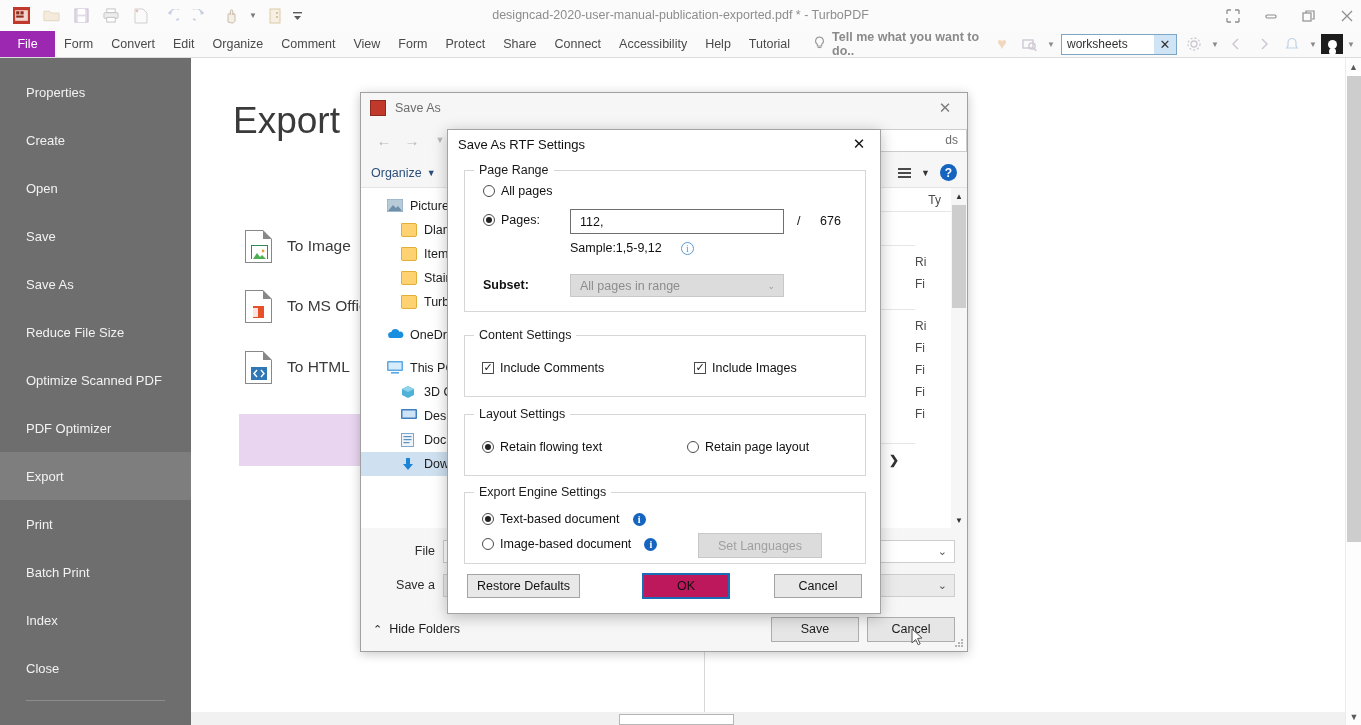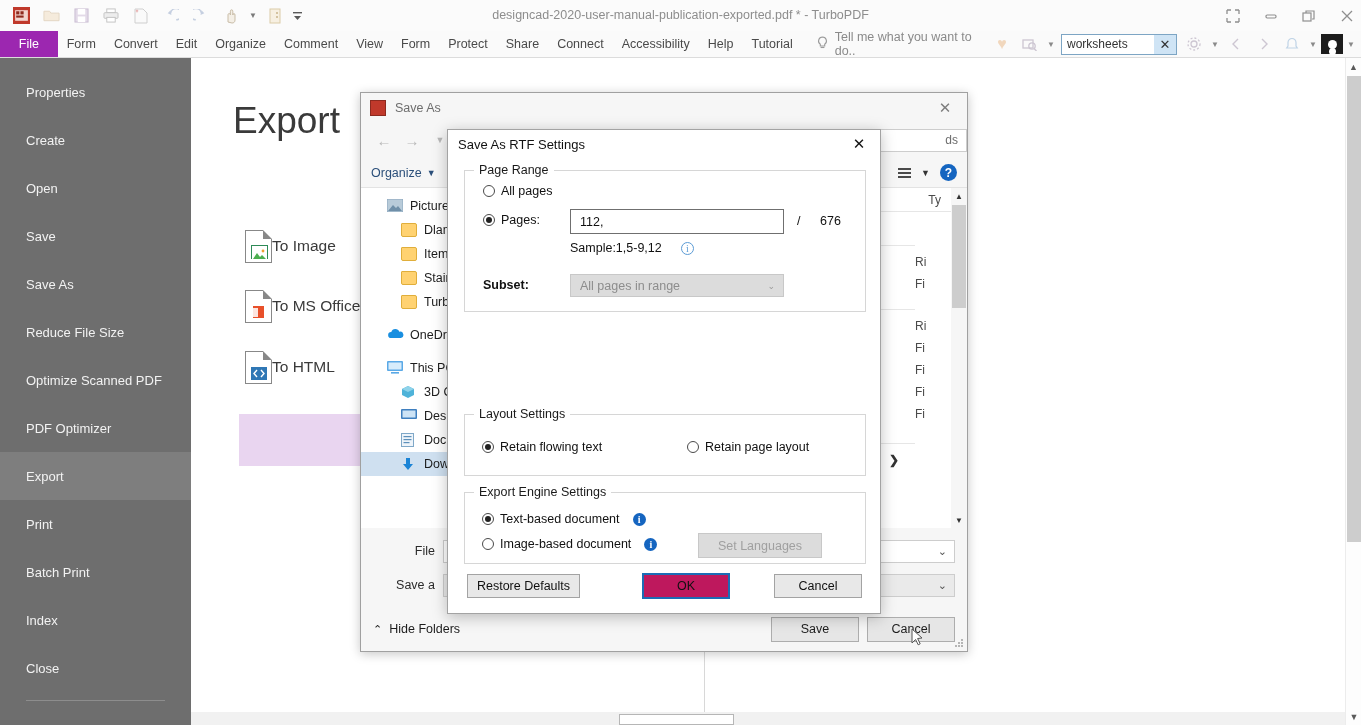--- a/index.html
+++ b/index.html
@@ -38,21 +38,21 @@
   }
   .file-tab {
     width:60px; background:#9c27b0; color:#fff; font-size:12.5px;
     display:flex; align-items:center; justify-content:center;
   }
   .menu-item {
     display:flex; align-items:center; padding:0 9px; font-size:12.5px; color:#4a4a4a;
     white-space:nowrap;
   }
   .tellme { display:flex; align-items:center; gap:6px; padding-left:14px;
-            font-size:12.5px; color:#8a8a8a; }
+            font-size:12.5px; color:#8a8a8a;font-weight:bold; }
   .ribbon-right { margin-left:auto; display:flex; align-items:center; padding-right:4px; gap:2px;}
   .rr-ico { width:26px; height:24px; display:flex; align-items:center; justify-content:center;
             color:#c6c0cc; font-size:14px; }
   .rr-ico.heart { color:#f1d7bd; font-size:16px;}
   .rr-caret { font-size:8px; color:#8a8a8a; width:12px; text-align:center; }
   .search-box {
     width:116px; height:21px; border:1px solid #7da5c4; background:#fff;
     display:flex; align-items:center; font-size:12px; color:#333; padding-left:5px;
     position:relative; margin:0 2px;
   }
@@ -72,21 +72,21 @@
   .side-item {
     height:48px; display:flex; align-items:center; padding-left:26px;
     color:#f2f2f2; font-size:13px;
   }
   .side-item.active { background:#7e7e7e; }
   .side-sep { height:1px; background:#8d8d8d; margin:8px 26px 8px 26px; }
 
   
   .export-page { position:absolute; left:191px; top:58px; width:1155px; height:667px; background:#fff; }
   .export-title { position:absolute; left:42px; top:42px; font-size:37px; color:#3a3a3a; font-weight:400;}
-  .exp-item { position:absolute; left:48px; width:238px; height:52px; display:flex; align-items:center; gap:0; padding-left:6px;}
+  .exp-item { position:absolute; left:48px; width:238px; height:52px; display:flex; align-items:center; gap:15px; padding-left:6px;}
   .exp-item.sel { background:#e9d5f0; }
   .exp-label { font-size:15.5px; color:#3a3a3a; }
   .doc-ico { position:relative; width:27px; height:33px; background:#fff; border:1.4px solid #888;}
   .doc-ico:after{ content:""; position:absolute; right:-1px; top:-1px; border-width:0 9px 9px 0;
                   border-style:solid; border-color:#fff #fff #888 #888; }
   .doc-badge { position:absolute; left:5px; bottom:3px; width:17px; height:14px; }
   .page-divider { position:absolute; left:513px; top:585px; width:1px; height:92px; background:#d8d8d8;}
   .bottom-bar { position:absolute; left:191px; top:712px; width:1170px; height:13px; background:#f1f1f1; }
   .bottom-chip { position:absolute; left:619px; top:714px; width:115px; height:11px; border:1px solid #b6b6b6; background:#fff;}
 
@@ -672,20 +672,31 @@
       <span style="position:absolute; left:105px; top:70px; font-size:12.5px; color:#111;">Sample:1,5-9,12</span>
       <span class="infoi light" style="position:absolute; left:216px; top:71px;">i</span>
 
       <span style="position:absolute; left:18px; top:107px; font-size:12.5px; color:#111;font-weight:bold;">Subset:</span>
       <div class="ddl" style="position:absolute; left:105px; top:103px; width:214px;">
         <span>All pages in range</span>
         <span class="chev">⌄</span>
       </div>
     </div>
 
+    <div class="group" style="left:16px; top:205px; width:402px; height:62px;">
+      <span class="group-legend">Content Settings</span>
+      <div class="opt" style="position:absolute; left:17px; top:25px;">
+        <span class="cbx on"></span>
+        <span>Include Comments</span>
+      </div>
+      <div class="opt" style="position:absolute; left:229px; top:25px;">
+        <span class="cbx on"></span>
+        <span>Include Images</span>
+      </div>
+    </div>
 
     <div class="group" style="left:16px; top:284px; width:402px; height:62px;">
       <span class="group-legend">Layout Settings</span>
       <div class="opt" style="position:absolute; left:17px; top:25px;">
         <span class="radio on"></span>
         <span>Retain flowing text</span>
       </div>
       <div class="opt" style="position:absolute; left:222px; top:25px;">
         <span class="radio"></span>
         <span>Retain page layout</span>

